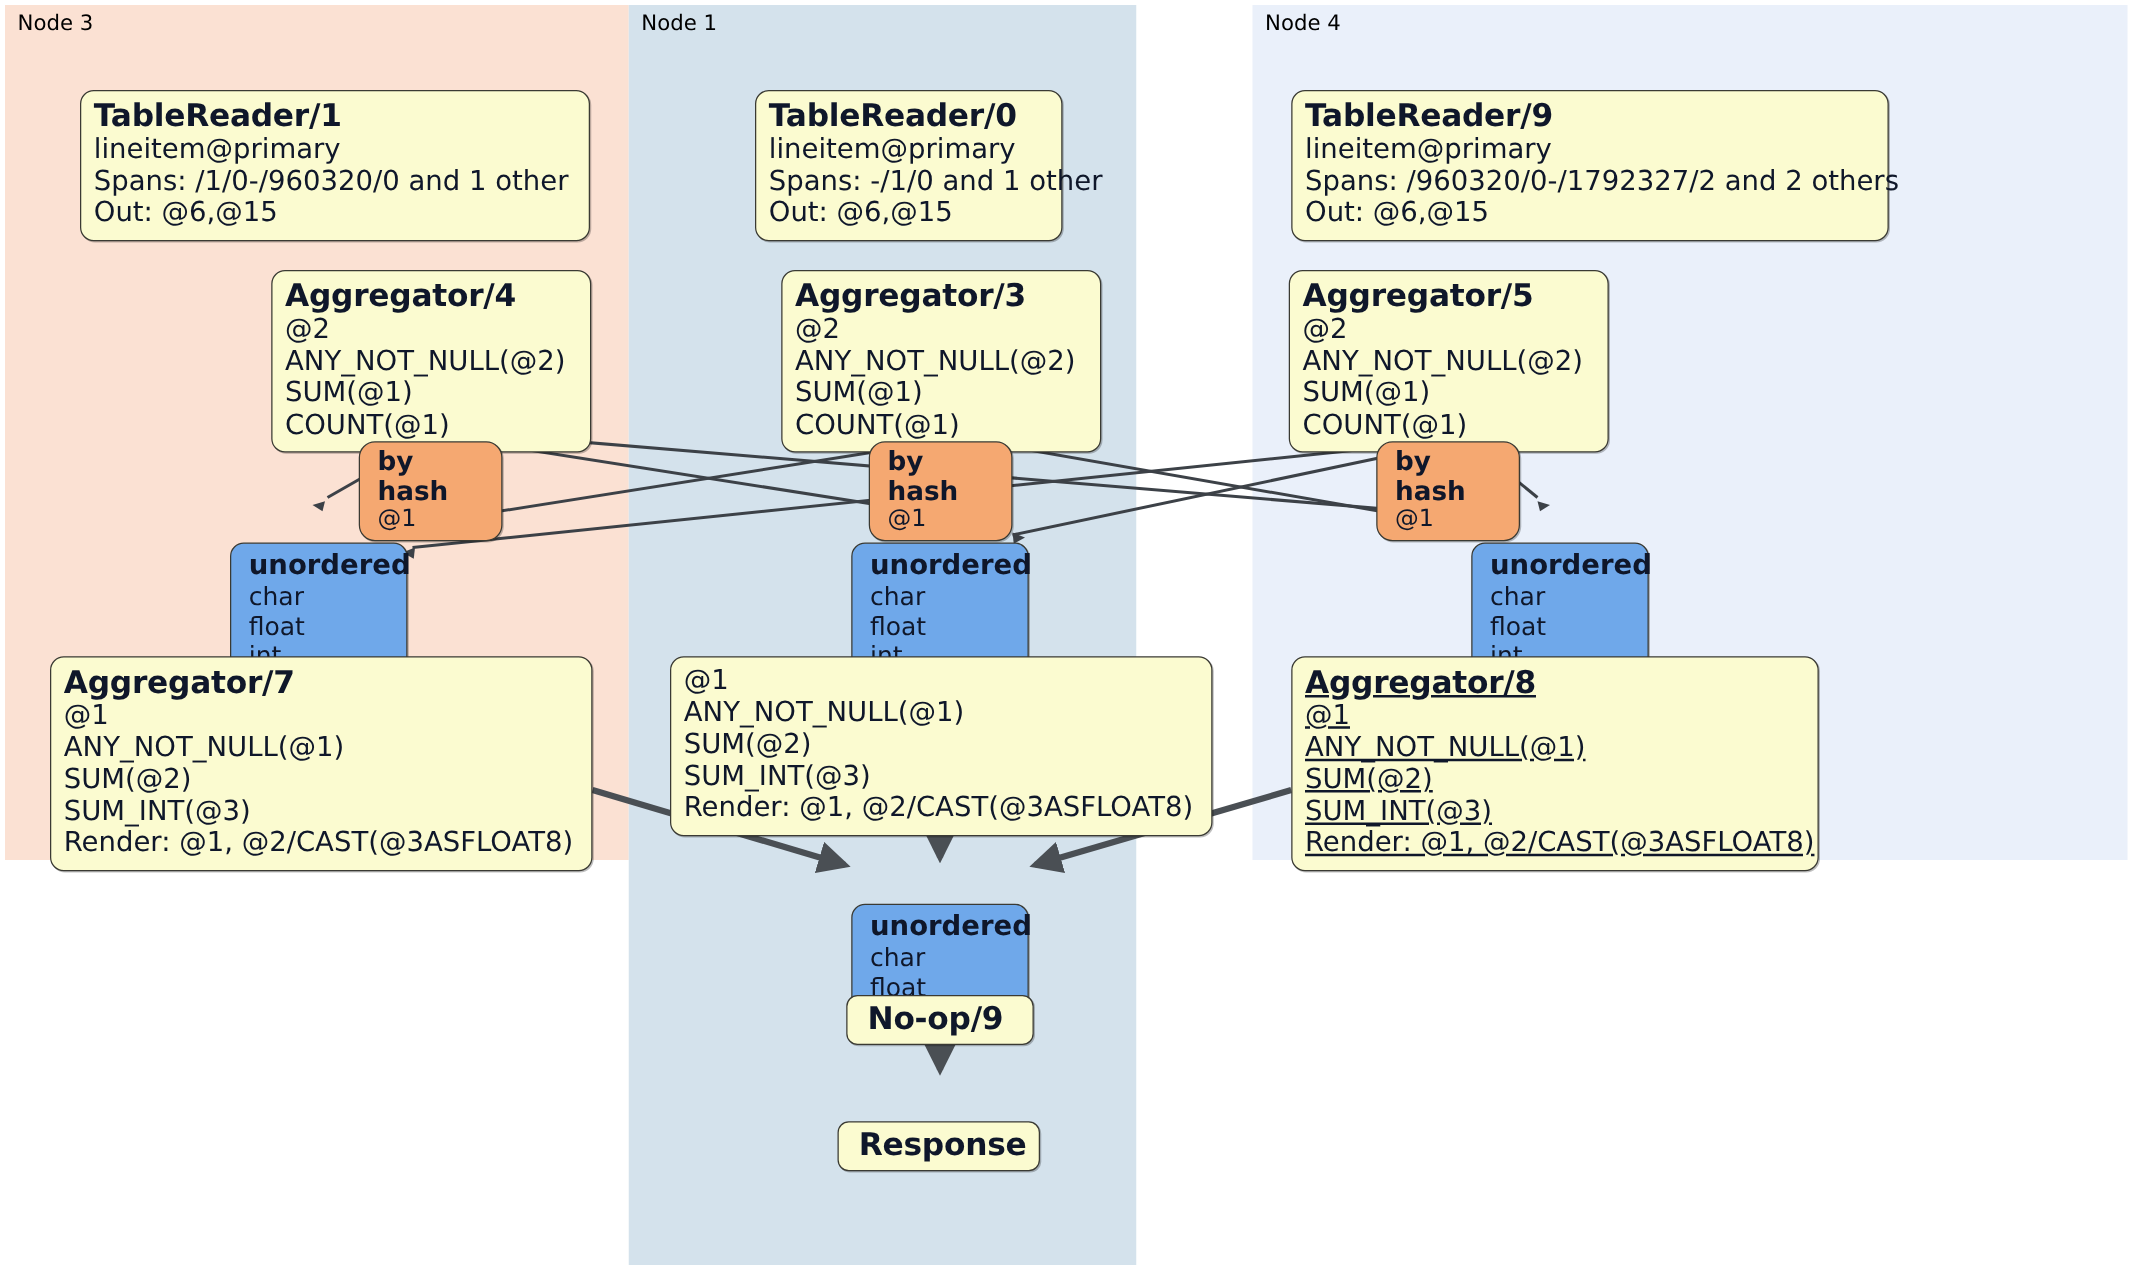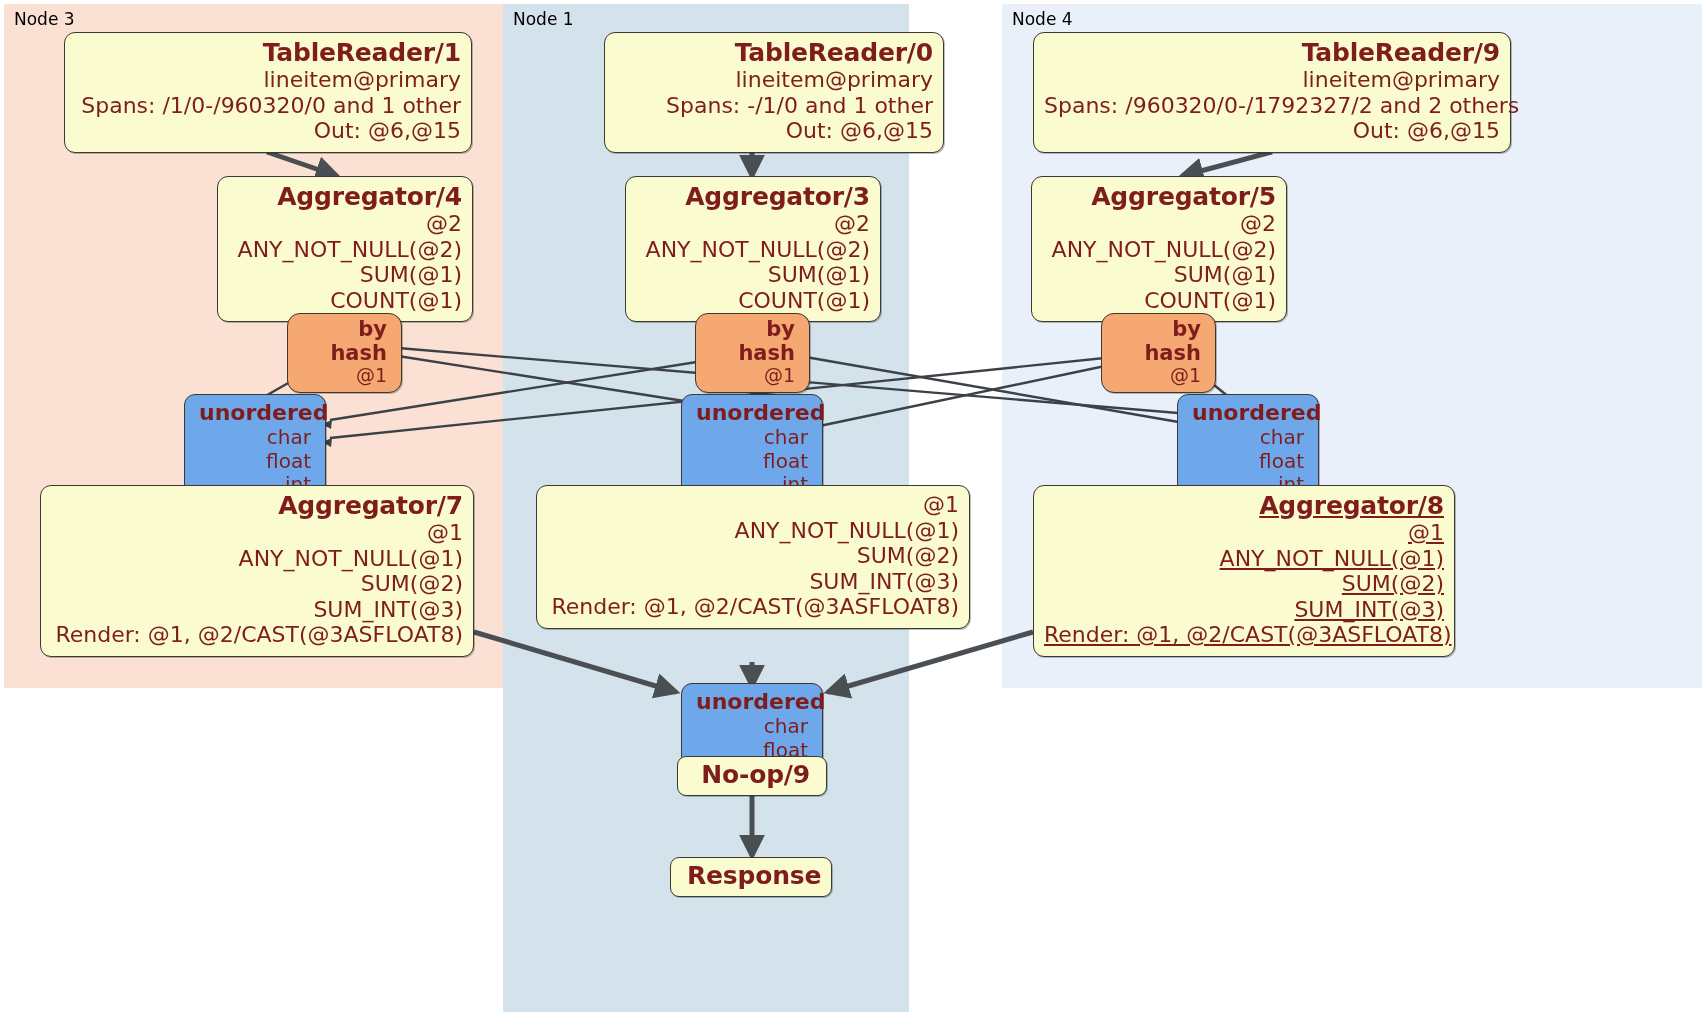--- a/index.html
+++ b/index.html
@@ -38,22 +38,23 @@
     top: 0;
     width: 1706px;
     height: 1016px;
     pointer-events: none;
   }
 
   
   .node {
     position: absolute;
     box-sizing: border-box;
-    text-align: right;
-    color: #7f1d1d;
+    text-align: left;
+    color: #0f172a;
+    margin-top: 40px;
   }
 
   .proc {
     background: #fbfbd0;
     border: 1.6px solid #3a3a33;
     border-radius: 11px;
     padding: 6px 10px 8px 10px;
     box-shadow: 1px 1px 0 rgba(0,0,0,0.25);
   }
   .proc .title {
@@ -212,21 +213,21 @@
 
   <div class="node proc layer-top" style="left:40px; top:485px; width:434px;">
     <div class="title">Aggregator/7</div>
     <div class="line">@1</div>
     <div class="line">ANY_NOT_NULL(@1)</div>
     <div class="line">SUM(@2)</div>
     <div class="line">SUM_INT(@3)</div>
     <div class="line">Render: @1, @2/CAST(@3ASFLOAT8)</div>
   </div>
 
-  <div class="node proc" style="left:604px; top:32px; width:340px;">
+  <div class="node proc" style="left:604px; top:32px; width:246px;">
     <div class="title">TableReader/0</div>
     <div class="line">lineitem@primary</div>
     <div class="line">Spans: -/1/0 and 1 other</div>
     <div class="line">Out: @6,@15</div>
   </div>
 
   <div class="node proc" style="left:625px; top:176px; width:256px;">
     <div class="title">Aggregator/3</div>
     <div class="line">@2</div>
     <div class="line">ANY_NOT_NULL(@2)</div>

